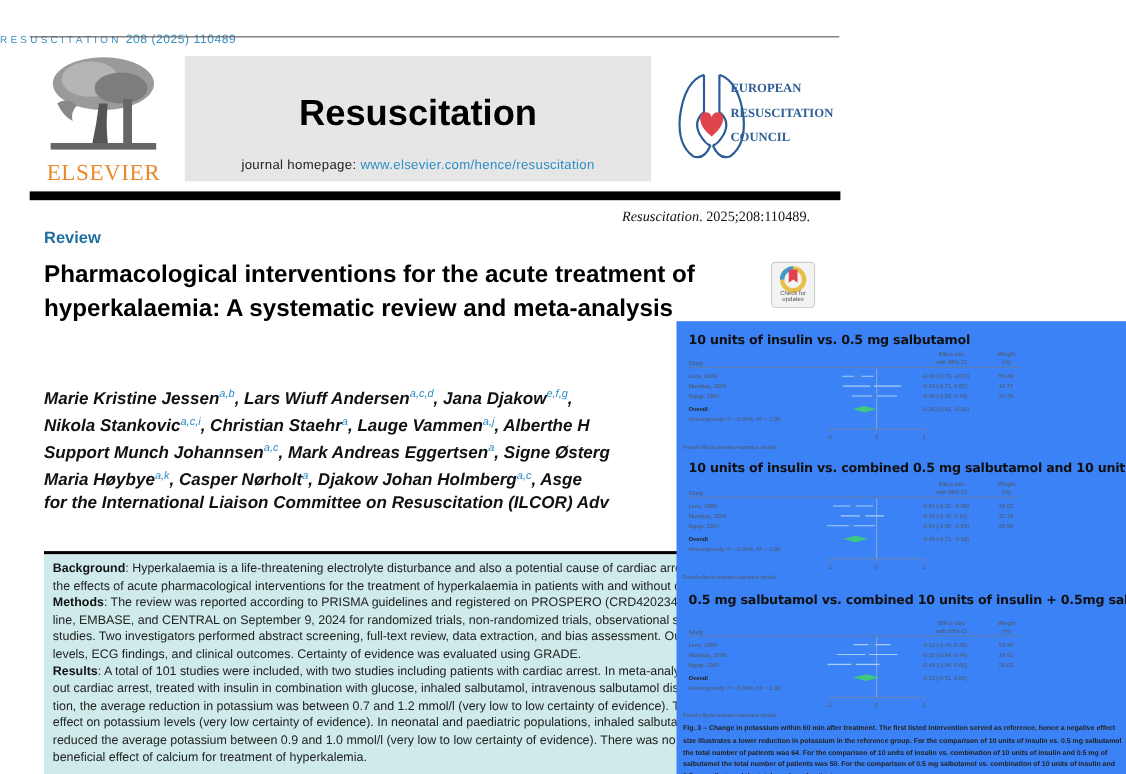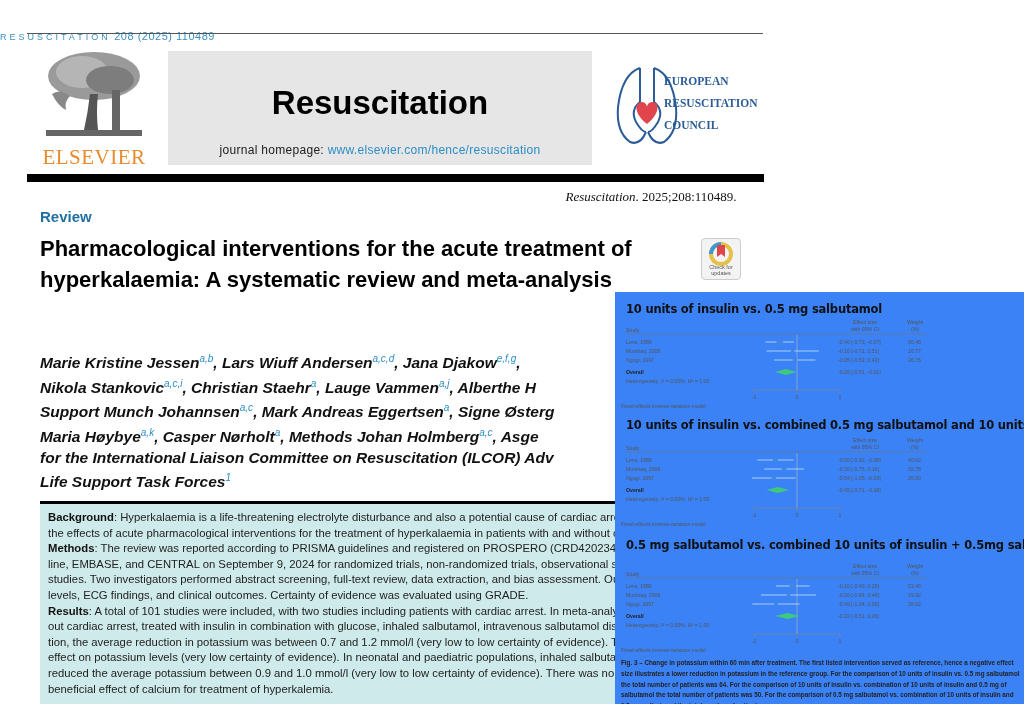--- a/index.html
+++ b/index.html
@@ -125,27 +125,24 @@
     <span>Alberthe H</span>
   </div>
   <div>
     <span>Support Munch Johannsen</span><sup>a,c</sup>,
     <span>Mark Andreas Eggertsen</span><sup>a</sup>,
     <span>Signe Østerg</span>
   </div>
   <div>
     <span>Maria Høybye</span><sup>a,k</sup>,
     <span>Casper Nørholt</span><sup>a</sup>,
-    <span>Methods Johan Holmberg</span><sup>a,c</sup>,
+    <span>Djakow Johan Holmberg</span><sup>a,c</sup>,
     <span>Asge</span>
   </div>
   <div>for the International Liaison Committee on Resuscitation (ILCOR) Adv</div>
-  <div>
-    <span>Life Support Task Forces</span><sup>1</sup>
-  </div>
 </div>
 
 <div class="abstract-rule"></div>
 <div class="abstract-box">
   <div class="abstract-body">
     <div><b>Background</b><span>:  Hyperkalaemia is a life-threatening electrolyte disturbance and also a potential cause of cardiac arrest.</span></div>
     <div><span>the effects of acute pharmacological interventions for the treatment of hyperkalaemia in patients with and without car</span></div>
     <div><b>Methods</b><span>:  The review was reported according to PRISMA guidelines and registered on PROSPERO (CRD4202344055</span></div>
     <div><span>line, EMBASE, and CENTRAL on September 9, 2024 for randomized trials, non-randomized trials, observational studi</span></div>
     <div><span>studies. Two investigators performed abstract screening, full-text review, data extraction, and bias assessment. Ou</span></div>

